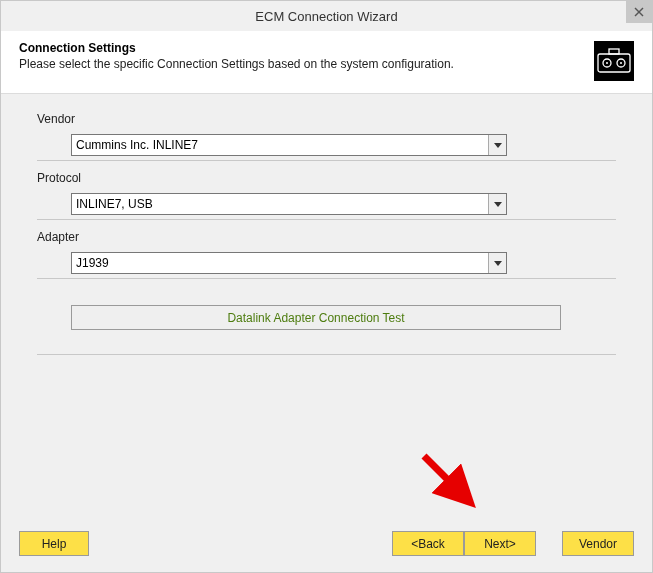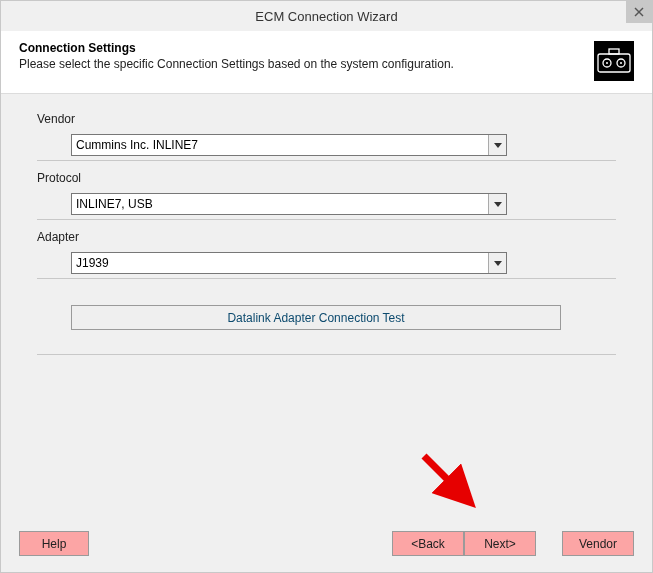--- a/index.html
+++ b/index.html
@@ -139,35 +139,35 @@
       padding-bottom: 24px;
     }
     .test-button {
       display: block;
       width: 490px;
       margin-left: 34px;
       height: 25px;
       background: #efefef;
       border: 1px solid #9a9a9a;
       font-size: 12px;
-      color: #0c4a6e;
+      color: #4d7c0f;
       cursor: pointer;
       font-family: inherit;
     }
     .footer {
       padding: 10px 18px 16px 18px;
       display: flex;
       align-items: center;
       background: #f0f0f0;
       position: relative;
     }
     .footer-btn {
       height: 25px;
       border: 1px solid #9a9a9a;
-      background: #fca5a5;
+      background: #fde047;
       font-size: 12px;
       color: #222;
       cursor: pointer;
       font-family: inherit;
       padding: 0 4px;
     }
     .help-btn {
       width: 70px;
     }
     .footer-spacer {

